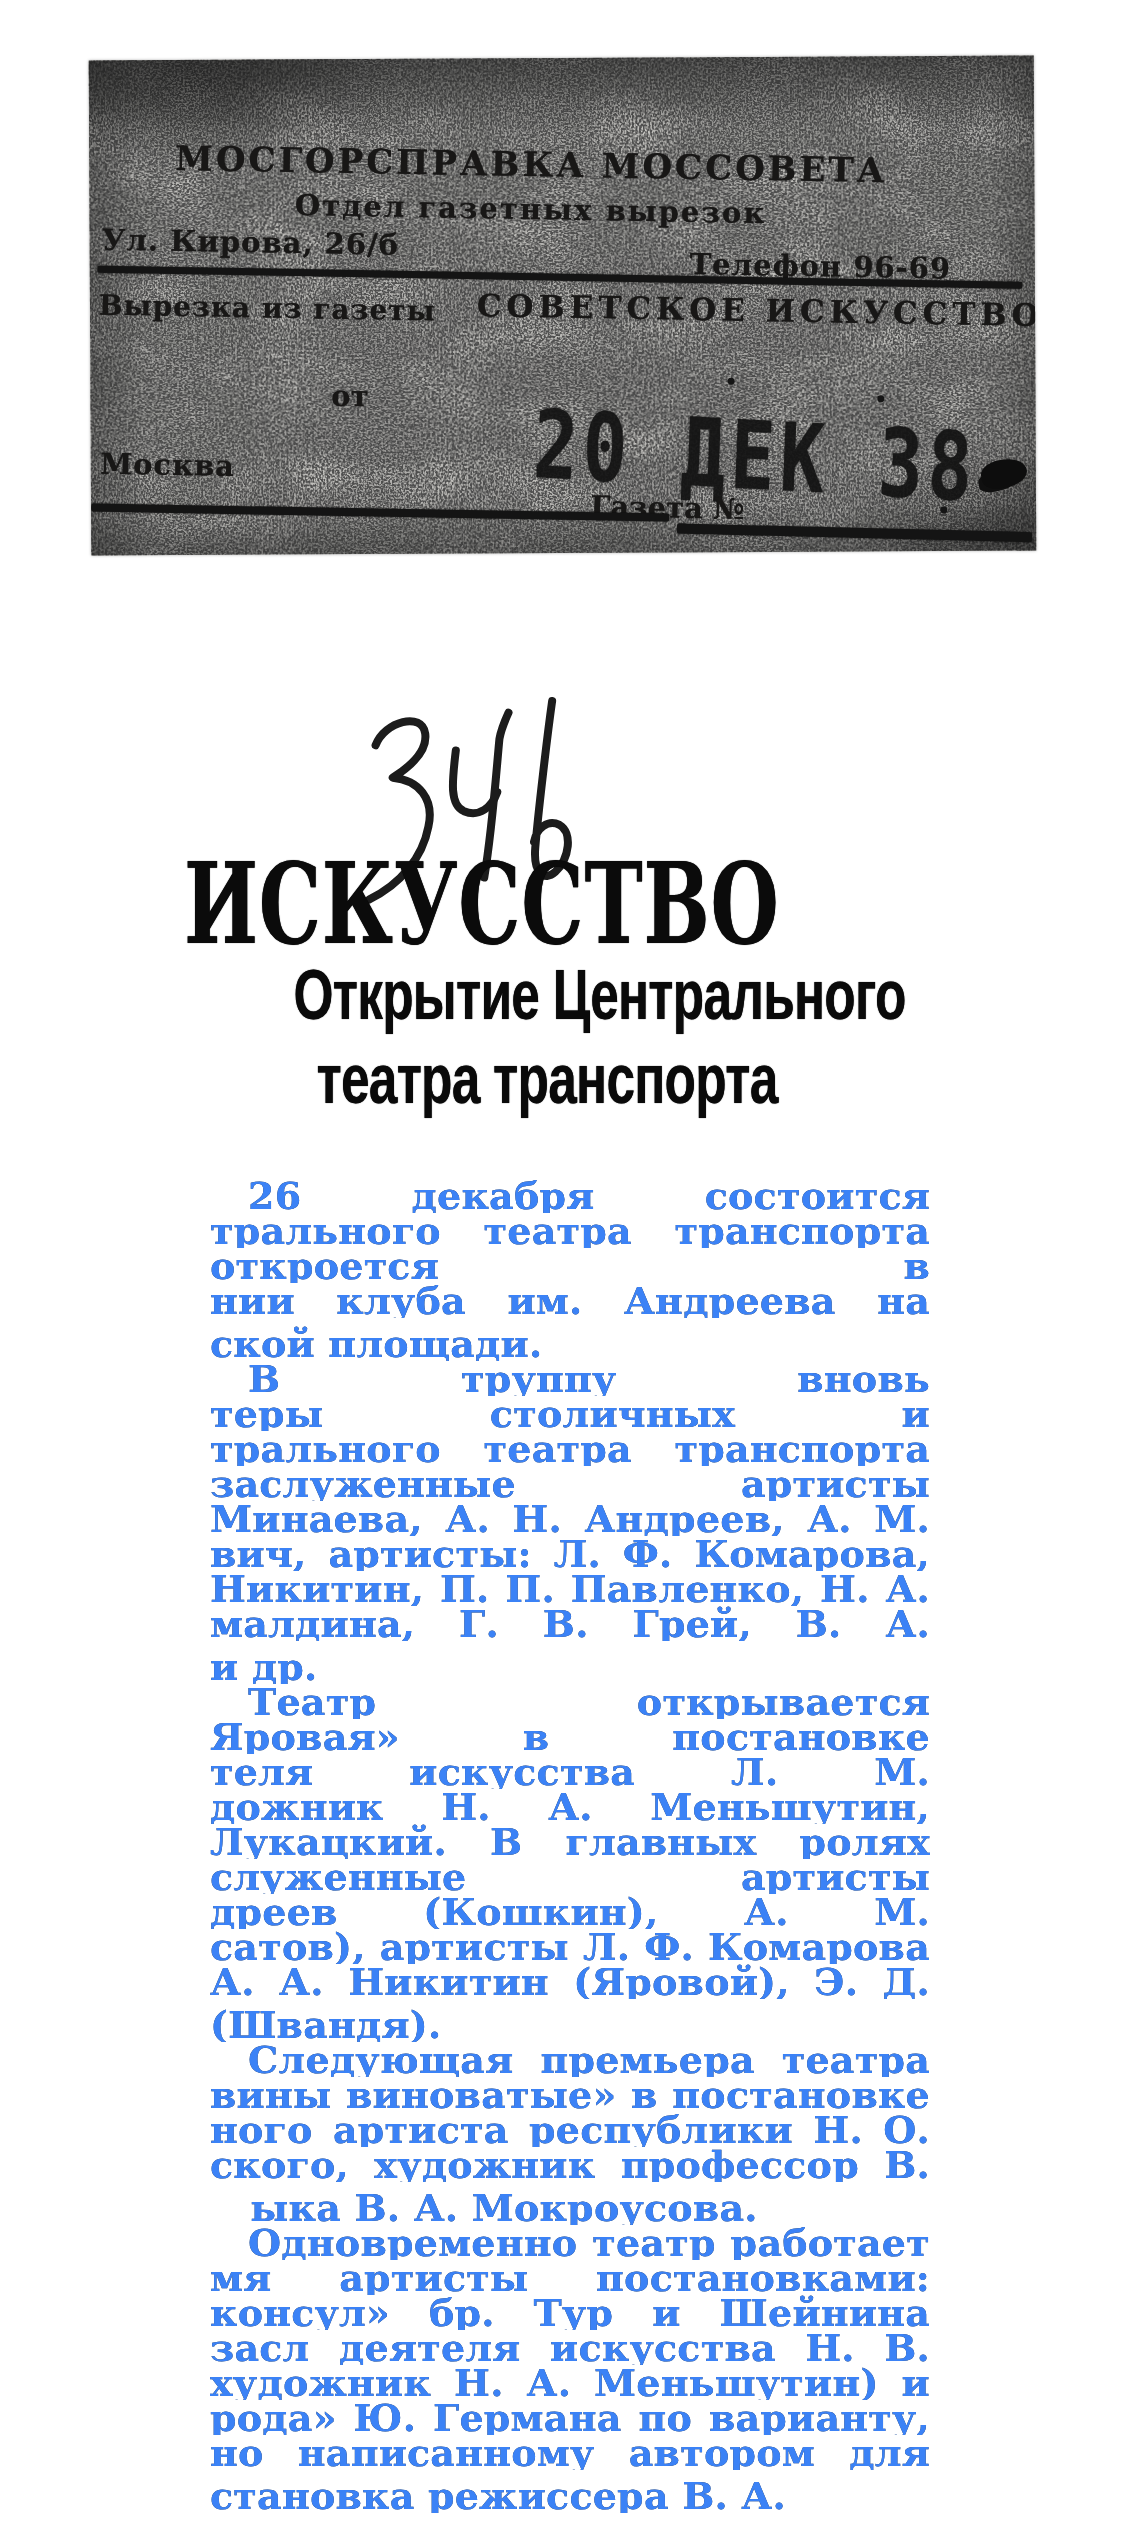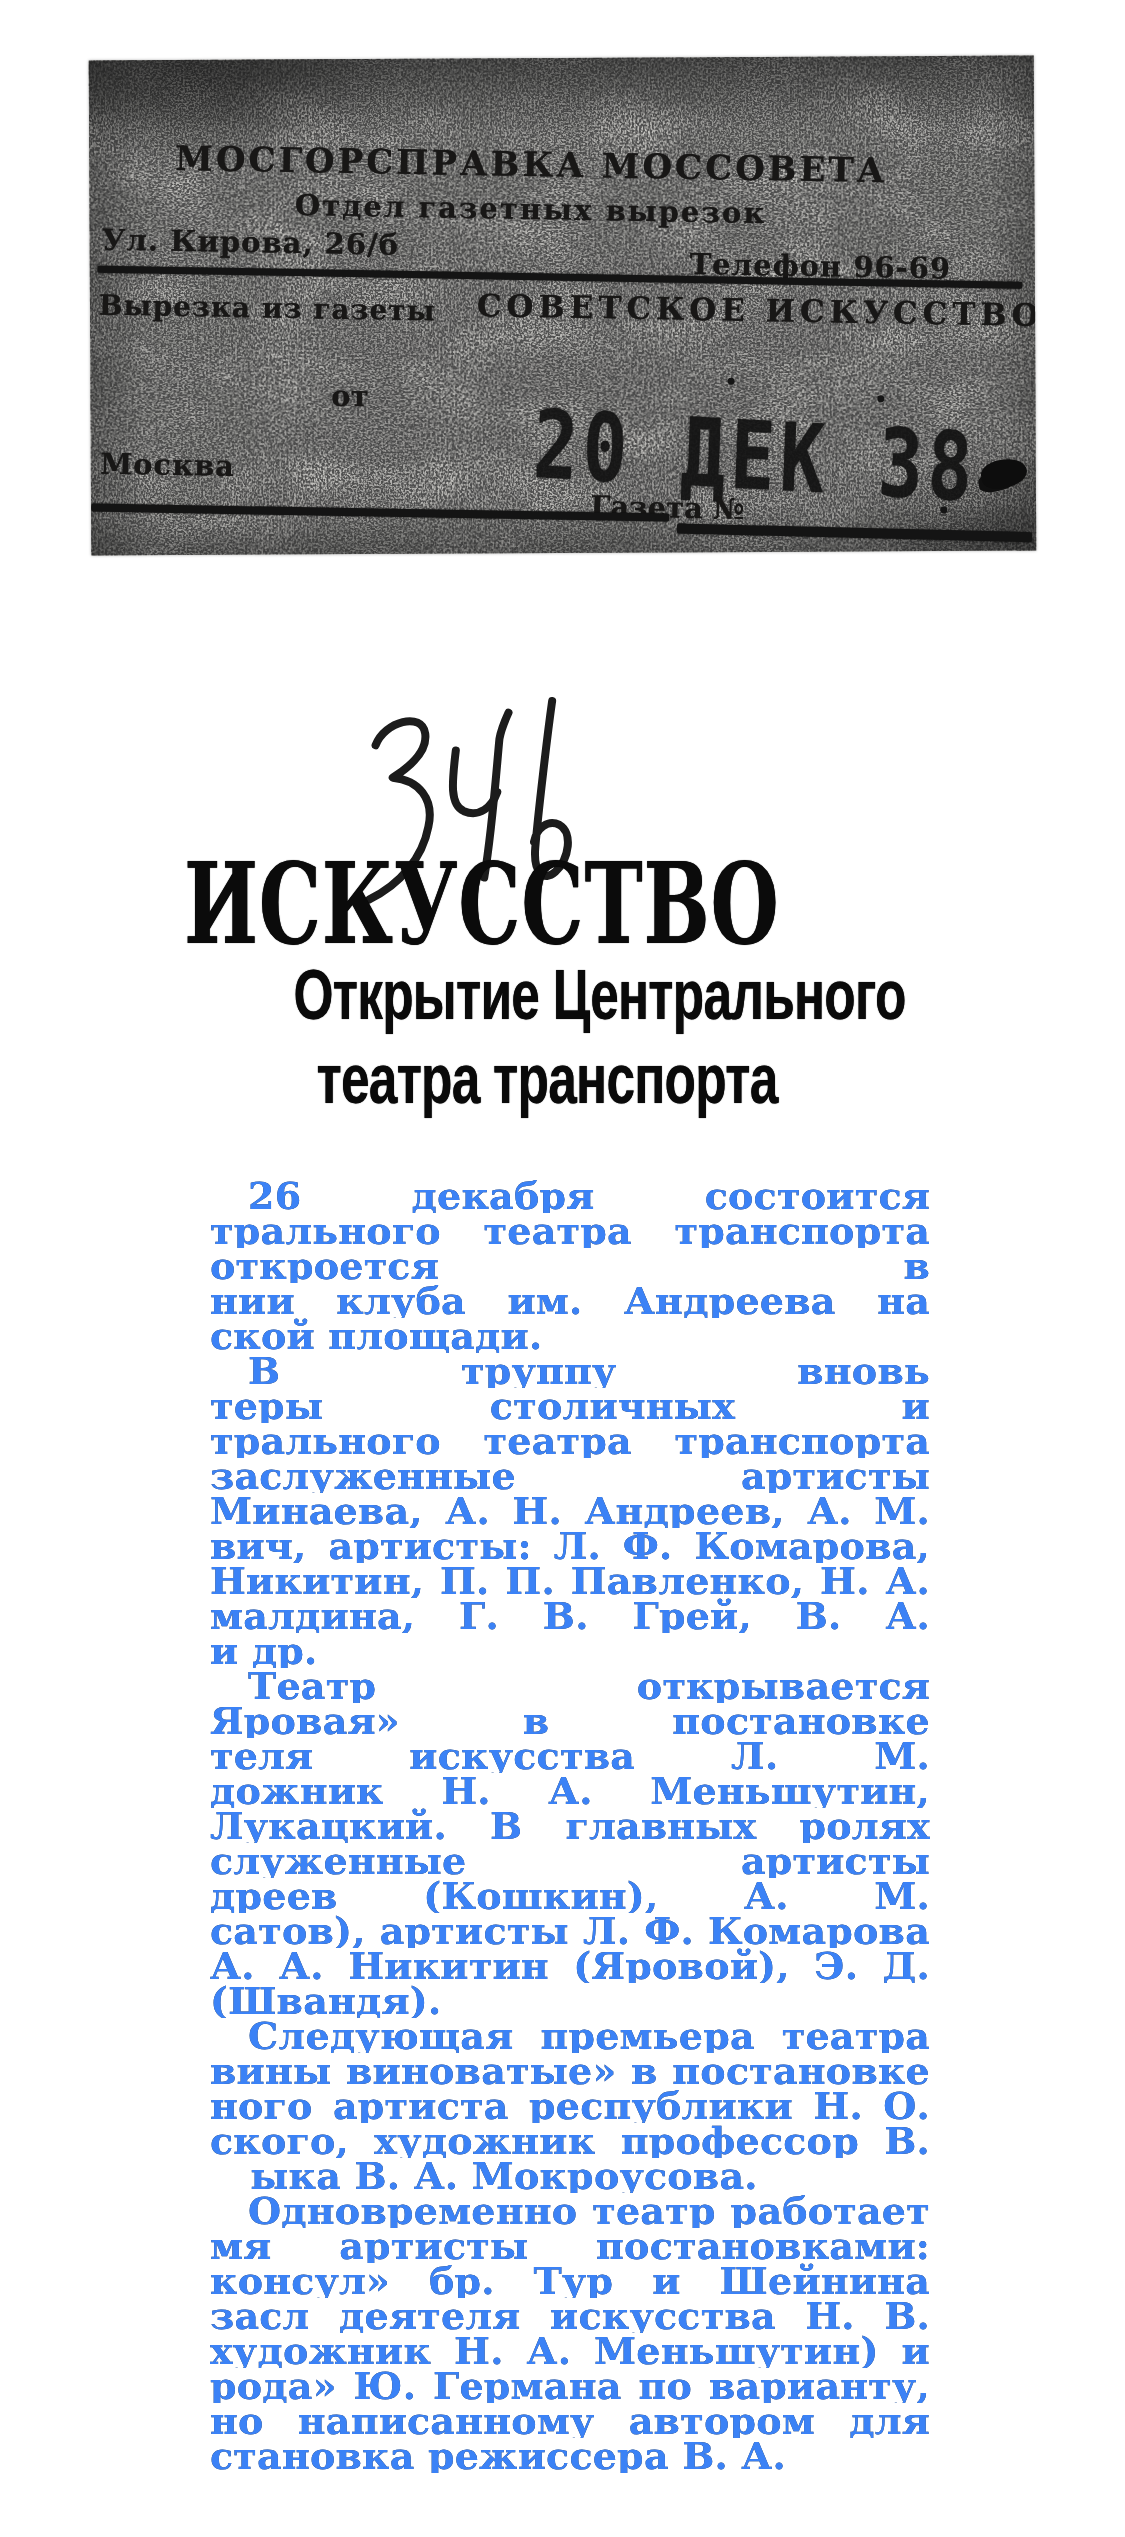--- a/index.html
+++ b/index.html
@@ -73,21 +73,21 @@
     transform:scale(.78,1.08);transform-origin:50% 0;
     text-shadow:0 0 1px #000;white-space:nowrap;
   }
   .article-body{
     position:absolute;left:210px;top:1178px;width:720px;
     font-family:"DejaVu Serif",serif;font-weight:700;font-size:38px;color:#3b82f6;
     text-shadow:0 0 .6px rgba(10,10,10,.85);letter-spacing:.2px;
   }
   .line{height:35px;line-height:35px;text-align:justify;text-align-last:justify;overflow:hidden;}
   .line.first{text-indent:38px;}
-  .line.last{text-align:left;text-align-last:left;white-space:pre-wrap;}
+  .line.last{text-align:left;text-align-last:left;white-space:pre-wrap;margin-top:8px;}
 </style>
 </head>
 <body>
 
 <div class="page">
 
   <div class="stamp">
     <svg class="tex" viewBox="0 0 945 495" preserveAspectRatio="none">
       <filter id="fblotch" x="-5%" y="-5%" width="110%" height="110%">
         <feTurbulence type="fractalNoise" baseFrequency="0.012 0.02" numOctaves="3" seed="11"></feTurbulence>

